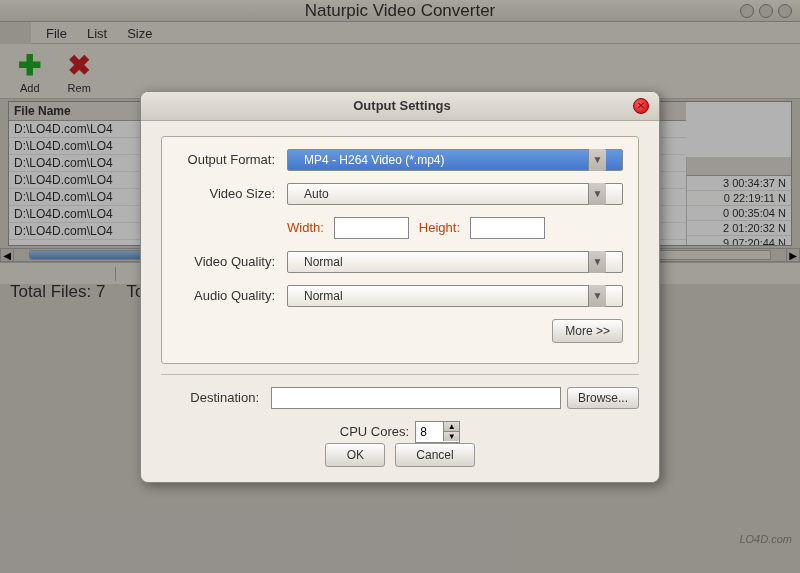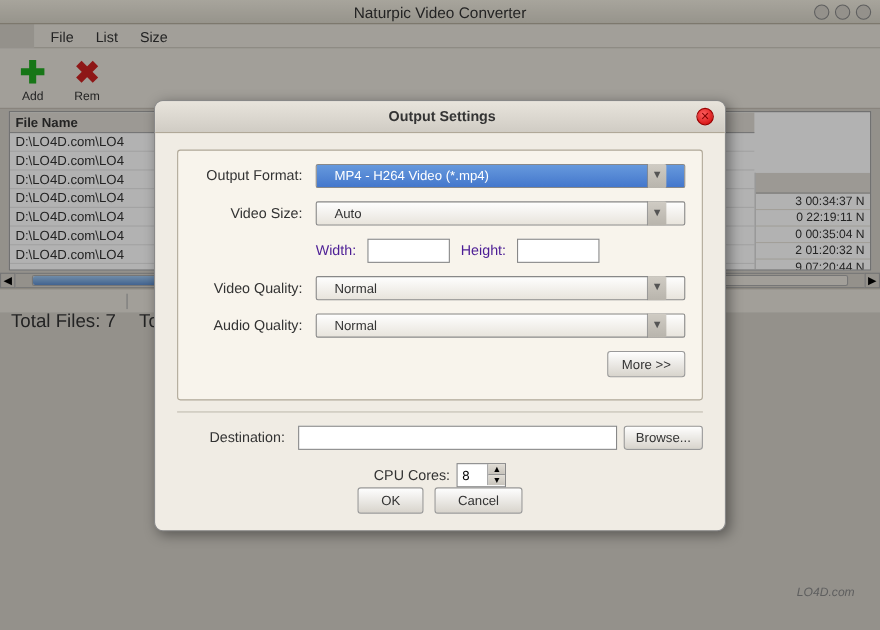--- a/index.html
+++ b/index.html
@@ -17,21 +17,21 @@
     .title-bar {
       background: linear-gradient(to bottom, #f0ece0, #d8d4c8);
       height: 22px;
       display: flex;
       align-items: center;
       justify-content: center;
       border-bottom: 1px solid #b0a898;
       position: relative;
     }
     .title-bar-title {
-      font-size: 14px;
+      font-size: 17px;
       color: #333;
     }
     .title-bar-controls {
       position: absolute;
       right: 8px;
       display: flex;
       gap: 5px;
     }
     .title-btn {
       width: 14px;
@@ -259,21 +259,21 @@
       font-size: 12px;
     }
     .size-row {
       display: flex;
       align-items: center;
       gap: 10px;
       flex: 1;
     }
     .size-label {
       font-size: 13px;
-      color: #4c1d95;
+      color: #c2410c;
     }
 
     
     .inner-section {
       border: 1px solid #b0a898;
       background: #f8f4ec;
       border-radius: 3px;
       padding: 12px 15px;
       margin-bottom: 10px;
     }
@@ -471,21 +471,21 @@
     </div>
     <div style="width:14px; height:14px; background:#d4d0c8; border:1px solid #aaa; display:flex; align-items:center; justify-content:center; font-size:10px; cursor:pointer;">▶</div>
   </div>
 
   <div class="status-bar" style="position:relative; bottom:auto;">
     <span class="status-item">Total Files: 7</span>
     <div class="status-divider"></div>
     <span class="status-item">Total Duration: 00:10:04</span>
   </div>
 
-  <div style="position:absolute; bottom:28px; right:23px; display:flex; align-items:flex-start; gap:3px;">
+  <div style="position:absolute; bottom:28px; right:8px; display:flex; align-items:flex-start; gap:3px;">
     <span style="font-size:11px; color:#888; font-style:italic;">LO4D.com</span>
   </div>
 </div>
 
 <div class="modal-overlay">
   <div class="dialog">
 
     <div class="dialog-title-bar">
       <span style="width:20px;"></span>
       <span class="dialog-title">Output Settings</span>

